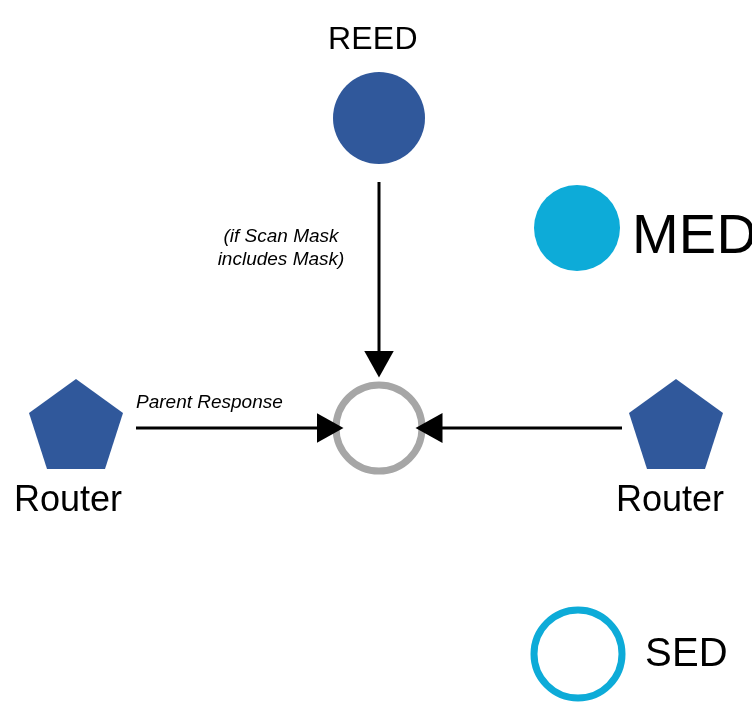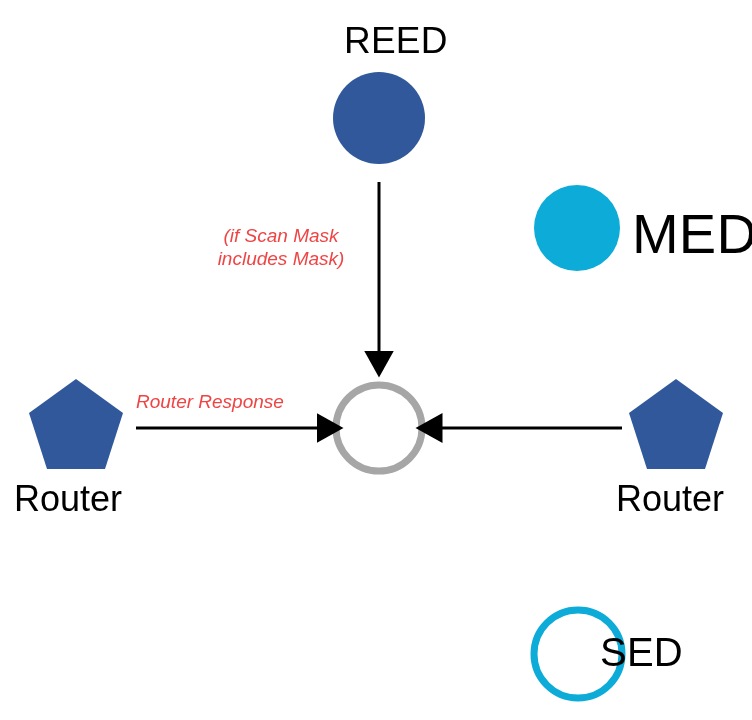--- a/index.html
+++ b/index.html
@@ -32,27 +32,27 @@
     font-weight: 400;
     color: #000000;
     white-space: nowrap;
     line-height: 1;
   }
   .edge-label {
     position: absolute;
     font-family: "Liberation Sans", sans-serif;
     font-style: italic;
     font-weight: 400;
-    color: #ef4444;
+    color: #000000;
     white-space: nowrap;
     line-height: 1.22;
   }
-  .label-reed   { left: 344px; top: 22px;  font-size: 37px; letter-spacing: 0.2px; }
+  .label-reed   { left: 328px; top: 22px;  font-size: 32px; letter-spacing: 0.2px; }
   .label-med    { left: 632px; top: 206px; font-size: 56px; letter-spacing: 0.2px; }
-  .label-sed    { left: 600px; top: 632px; font-size: 40px; letter-spacing: 0.2px; }
+  .label-sed    { left: 645px; top: 632px; font-size: 40px; letter-spacing: 0.2px; }
   .label-router-left  { left: 14px;  top: 481px; font-size: 36px; }
   .label-router-right { left: 616px; top: 481px; font-size: 36px; }
   .label-parent-response { left: 136px; top: 390px; font-size: 19px; }
   .label-scan-mask {
     left: 196px;
     top: 224px;
     font-size: 19px;
     text-align: center;
     width: 170px;
     white-space: normal;
@@ -104,15 +104,15 @@
 
   <div class="node-label label-router-left">Router</div>
 
   <div class="node-label label-router-right">Router</div>
 
   <div class="edge-label label-scan-mask">
     <span>(if Scan Mask</span><br>
     <span>includes Mask)</span>
   </div>
 
-  <div class="edge-label label-parent-response">Router Response</div>
+  <div class="edge-label label-parent-response">Parent Response</div>
 
 </div>
 
 </body></html>

